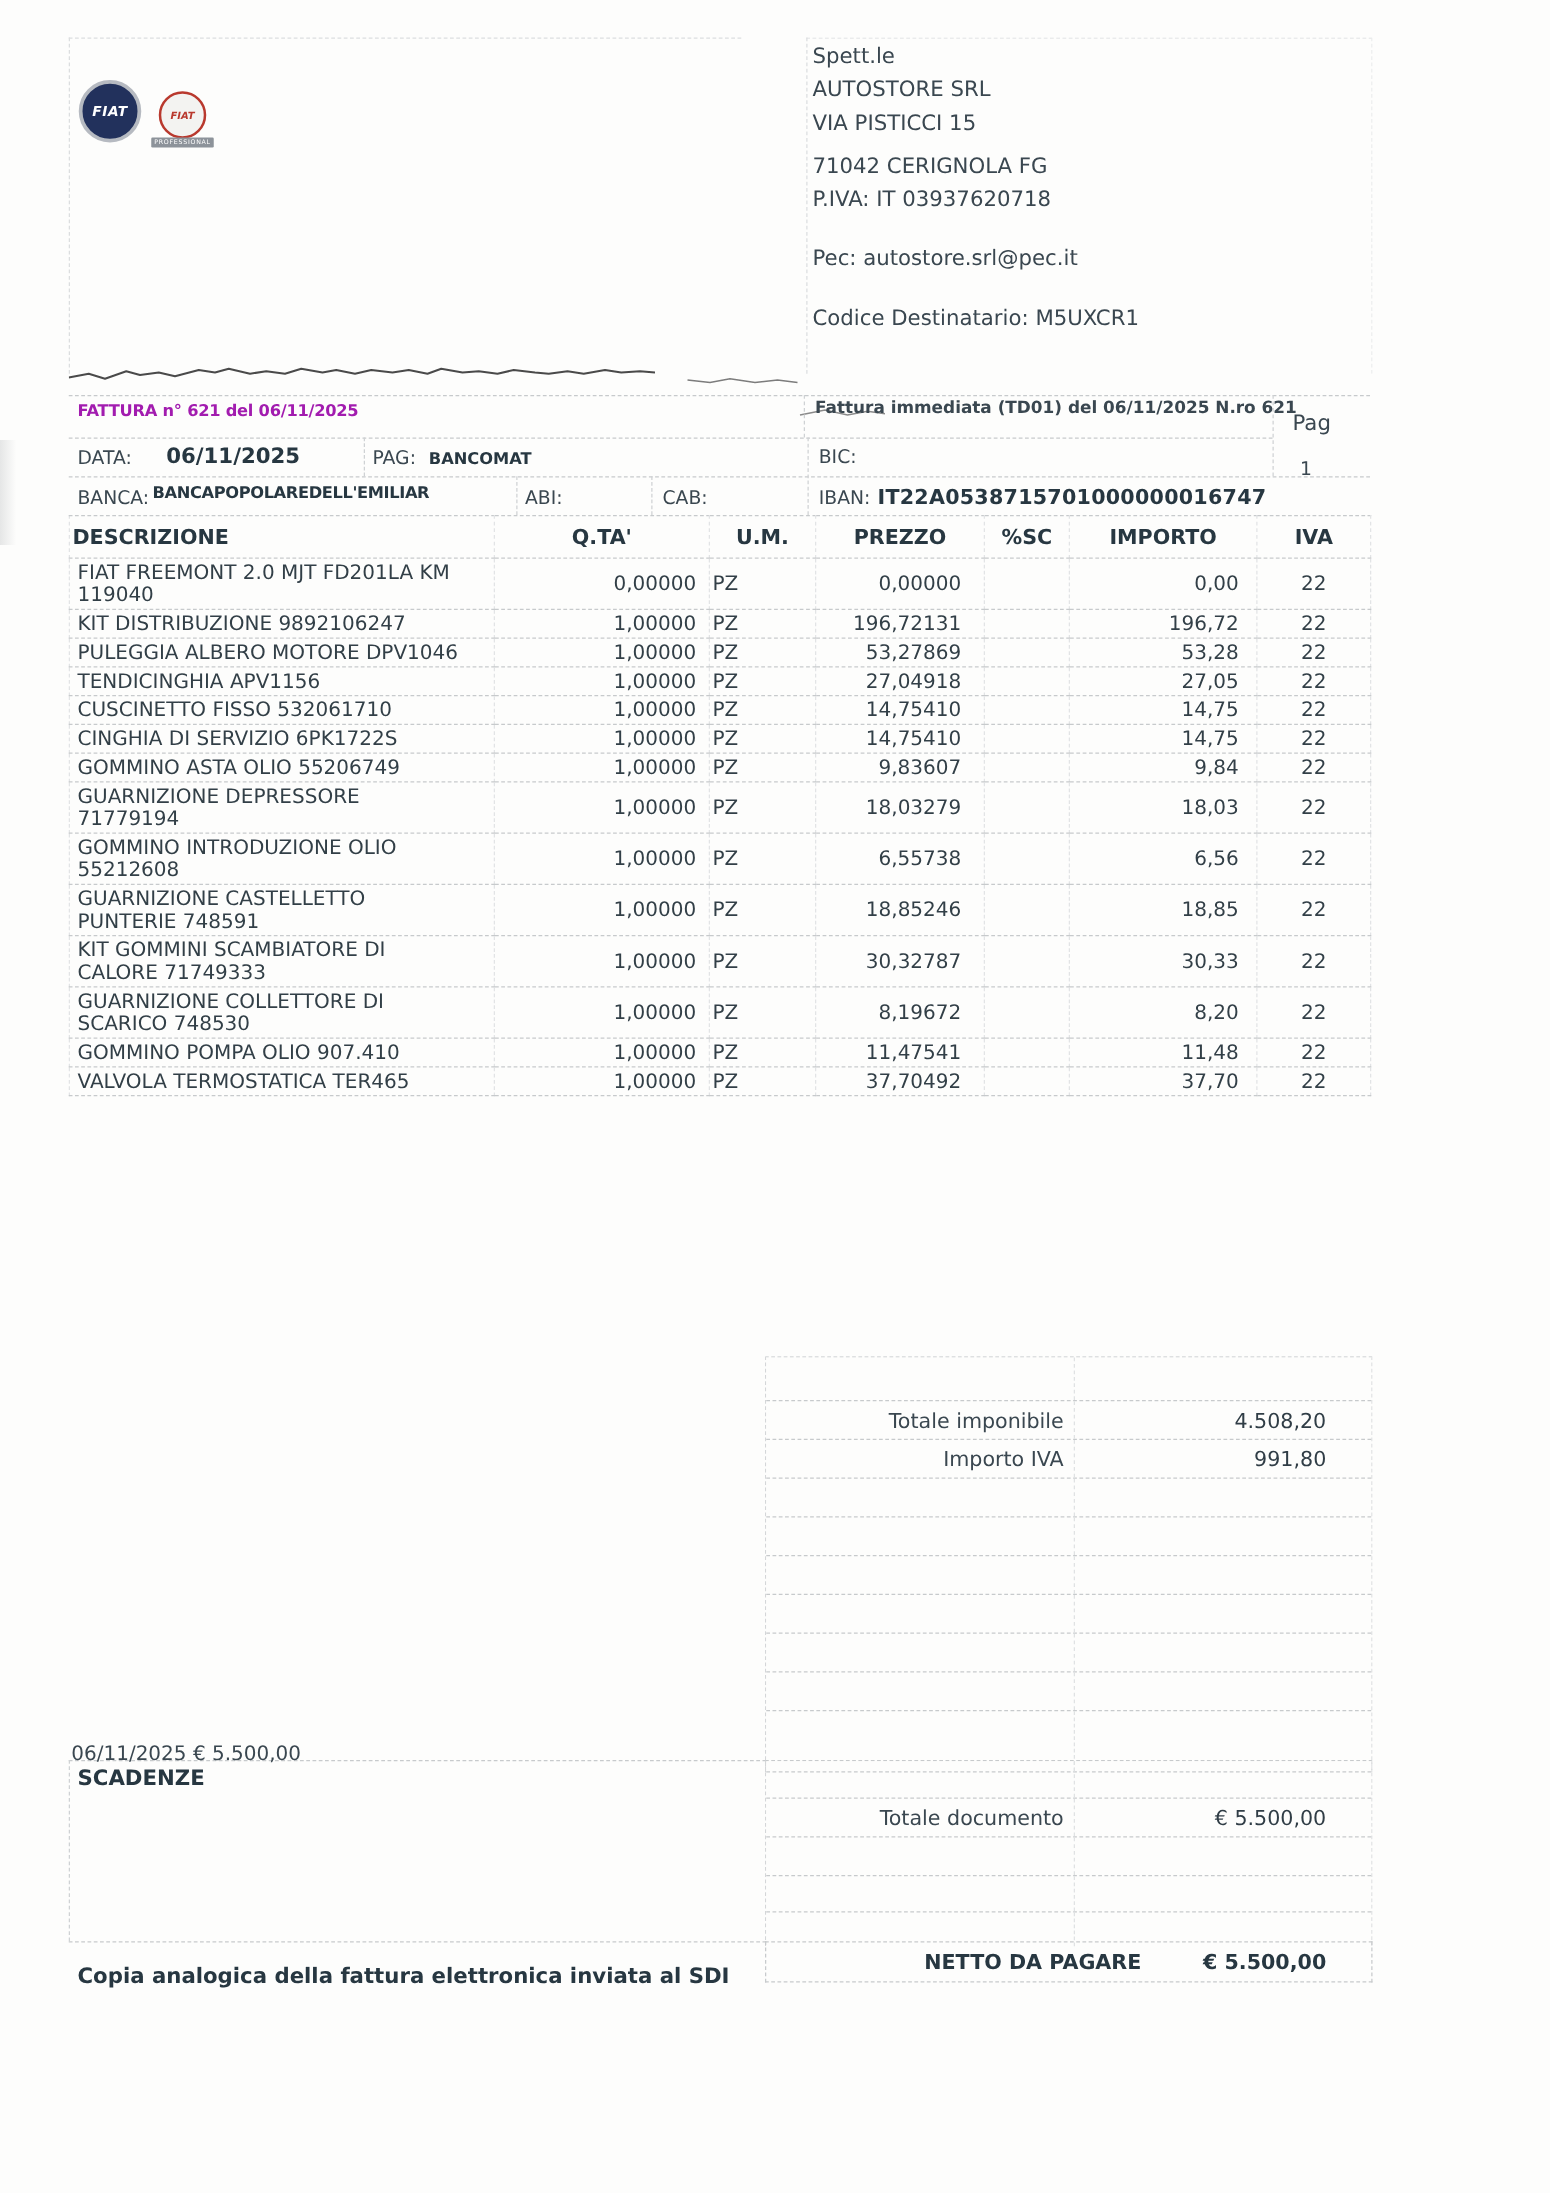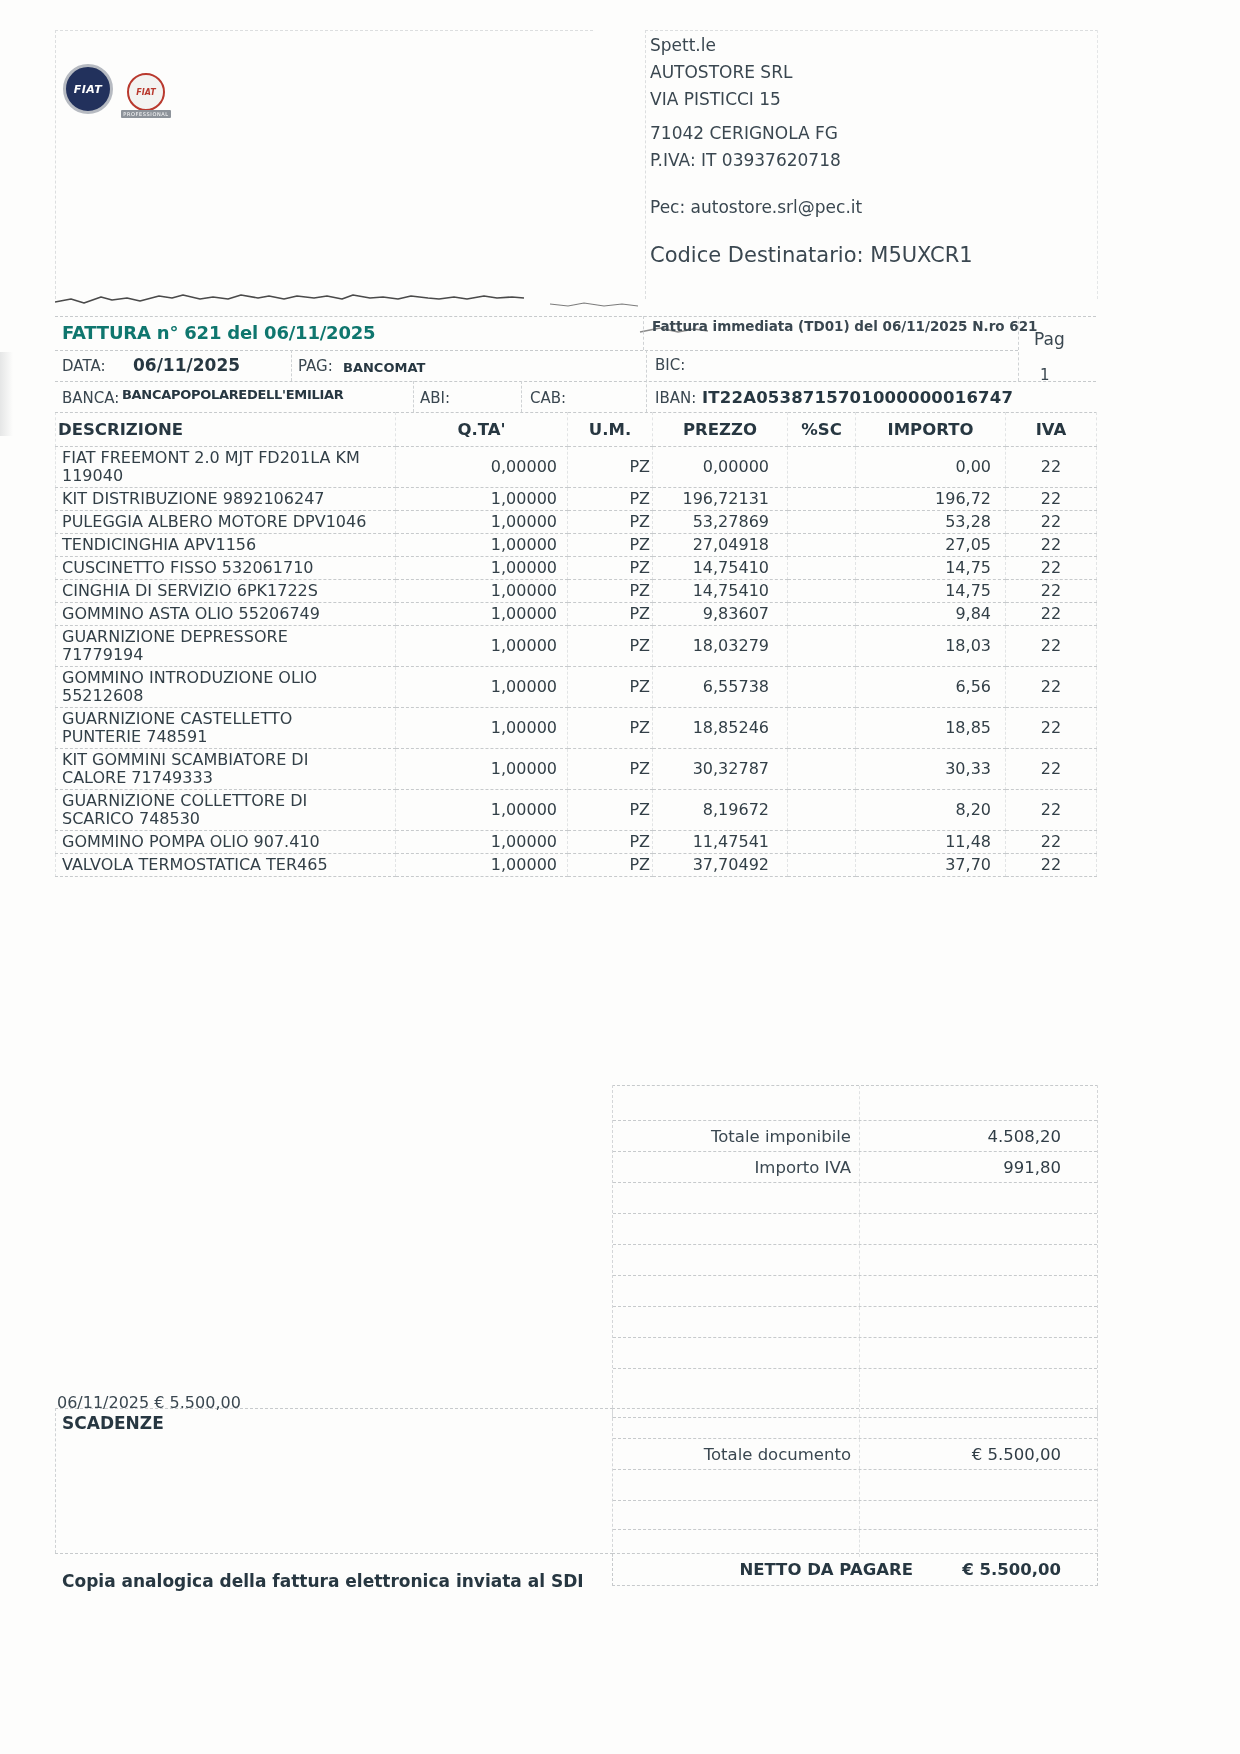--- a/index.html
+++ b/index.html
@@ -12,40 +12,40 @@
   .smudge{left:0;top:352px;width:13px;height:84px;background:linear-gradient(90deg,#b9bcbe,rgba(250,250,250,0));opacity:.35;}
   
   .fiat-circle{left:63px;top:64px;width:44px;height:44px;border-radius:50%;background:#22315c;border:3px solid #b6bac1;
                display:flex;align-items:center;justify-content:center;color:#fff;font-size:11px;font-weight:bold;font-style:italic;letter-spacing:.5px;}
   .fiatpro-circle{left:127px;top:73px;width:34px;height:34px;border-radius:50%;background:#f3f3f1;border:2px solid #b9392e;
                display:flex;align-items:center;justify-content:center;color:#b9392e;font-size:8px;font-weight:bold;font-style:italic;}
   .fiatpro-banner{left:121px;top:110px;width:50px;height:8px;background:#8d939a;color:#fff;font-size:5px;line-height:8px;text-align:center;letter-spacing:.6px;border-radius:1px;}
   
   .recipient{left:650px;top:32px;font-size:17px;line-height:27px;}
   .recipient .gap-s{height:7px}.recipient .gap-m{height:20px}.recipient .gap-l{height:21px}
-  .recipient .small{font-size:21px;}
+  .recipient .small{font-size:17px;}
   
   .torn{left:55px;top:288px;}
   
   .hline{border-top:1px dashed #c7cacc;height:0;}
   .vline{border-left:1px dashed #cfd2d4;width:0;}
-  .title{left:62px;top:322px;font-size:18px;font-weight:bold;color:#0f766e;letter-spacing:-0.2px;}
+  .title{left:62px;top:322px;font-size:13px;font-weight:bold;color:#a21caf;letter-spacing:-0.2px;}
   .immediate{left:652px;top:318px;font-size:13.5px;font-weight:bold;}
   .pag-label{left:1034px;top:329px;font-size:17px;}
   .pag-num{left:1040px;top:366px;font-size:15px;}
   .lbl{font-size:15px;color:#3a4750;}
   .val-b{font-weight:bold;color:#273741;}
   
   table.items{left:55px;top:412px;width:1041px;position:absolute;border-collapse:collapse;table-layout:fixed;font-size:16px;color:#323f47;}
   table.items th{font-size:16.5px;font-weight:bold;color:#273741;padding:7px 2px;border:1px dashed #c7cacc;border-left:1px dashed #e2e4e5;border-right:1px dashed #e2e4e5;}
   table.items td{border:1px dashed #c7cacc;border-left:1px dashed #e2e4e5;border-right:1px dashed #e2e4e5;padding:2px;vertical-align:middle;line-height:18px;}
   th.h-desc{text-align:left;padding-left:6px;}
   .c-descrizione{text-align:left;padding-left:6px !important;white-space:pre-line;}
   .c-qta{text-align:right;padding-right:10px !important;}
-  .c-um{text-align:right;}
+  .c-um{text-align:left;}
   .c-prezzo{text-align:right;padding-right:18px !important;}
   .c-sc{text-align:center;}
   .c-importo{text-align:right;padding-right:14px !important;}
   .c-iva{text-align:center;}
   
   .tot{left:612px;width:484px;border-left:1px dashed #d4d6d8;border-right:1px dashed #d4d6d8;border-top:1px dashed #c7cacc;font-size:16.5px;}
   .tot-row{display:flex;border-bottom:1px dashed #c7cacc;align-items:center;}
   .tot-row .tl{width:238px;text-align:right;padding-right:8px;border-right:1px dashed #e0e2e3;align-self:stretch;display:flex;align-items:center;justify-content:flex-end;}
   .tot-row .tv{flex:1;text-align:right;padding-right:36px;color:#303d46;}
   .netto{left:612px;top:1553px;width:484px;height:31px;border:1px dashed #c7cacc;display:flex;align-items:center;font-weight:bold;color:#273741;font-size:16.5px;}

